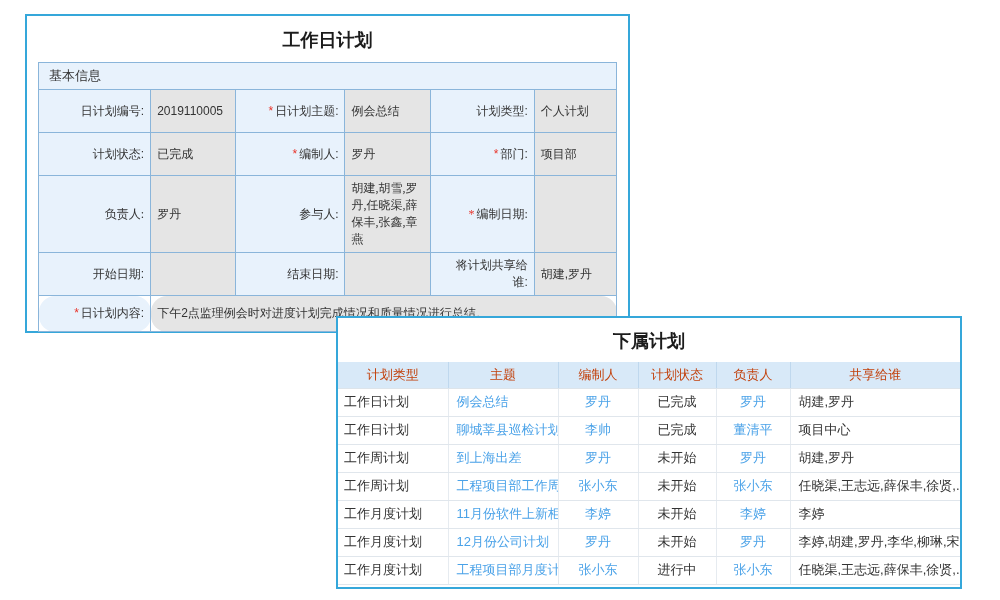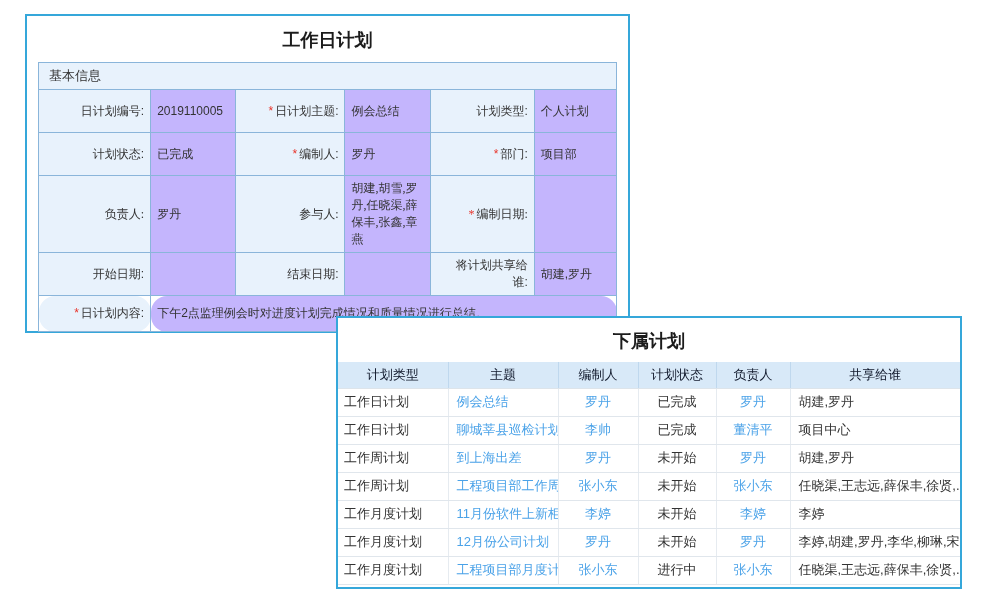--- a/index.html
+++ b/index.html
@@ -46,21 +46,21 @@
     font-size: 13px;
     color: #333333;
   }
   td.lbl {
     background: #e8f2fc;
     text-align: right;
     padding: 4px 6px 4px 20px;
     color: #333333;
   }
   td.val {
-    background: #c4b5fd;
+    background: #e5e5e5;
     text-align: left;
     padding: 4px 6px;
     word-break: break-all;
   }
   td.val-top { vertical-align: middle; }
   .req { color: #e8342a; margin-right: 2px; }
   tr.r1 td, tr.r2 td { height: 43px; }
   tr.r3 td { height: 77px; font-family: Liberation Serif, serif; }
   tr.r4 td { height: 34px; }
   tr.r5 td { height: 36px; border-radius: 16px; }
@@ -82,21 +82,21 @@
   }
   table.sub-table {
     width: 622px;
     border-collapse: collapse;
     table-layout: fixed;
     font-size: 13px;
   }
   table.sub-table th {
     height: 26px;
     background: #d8e9f8;
-    color: #0f172a;
+    color: #c2410c;
     font-weight: normal;
     text-align: center;
     border-right: 1px solid #bfd8ee;
     border-bottom: 1px solid #dde4ea;
     overflow: hidden;
     margin-left: 20px;
   }
   table.sub-table th:last-child { border-right: none; }
   table.sub-table td {
     height: 28px;

